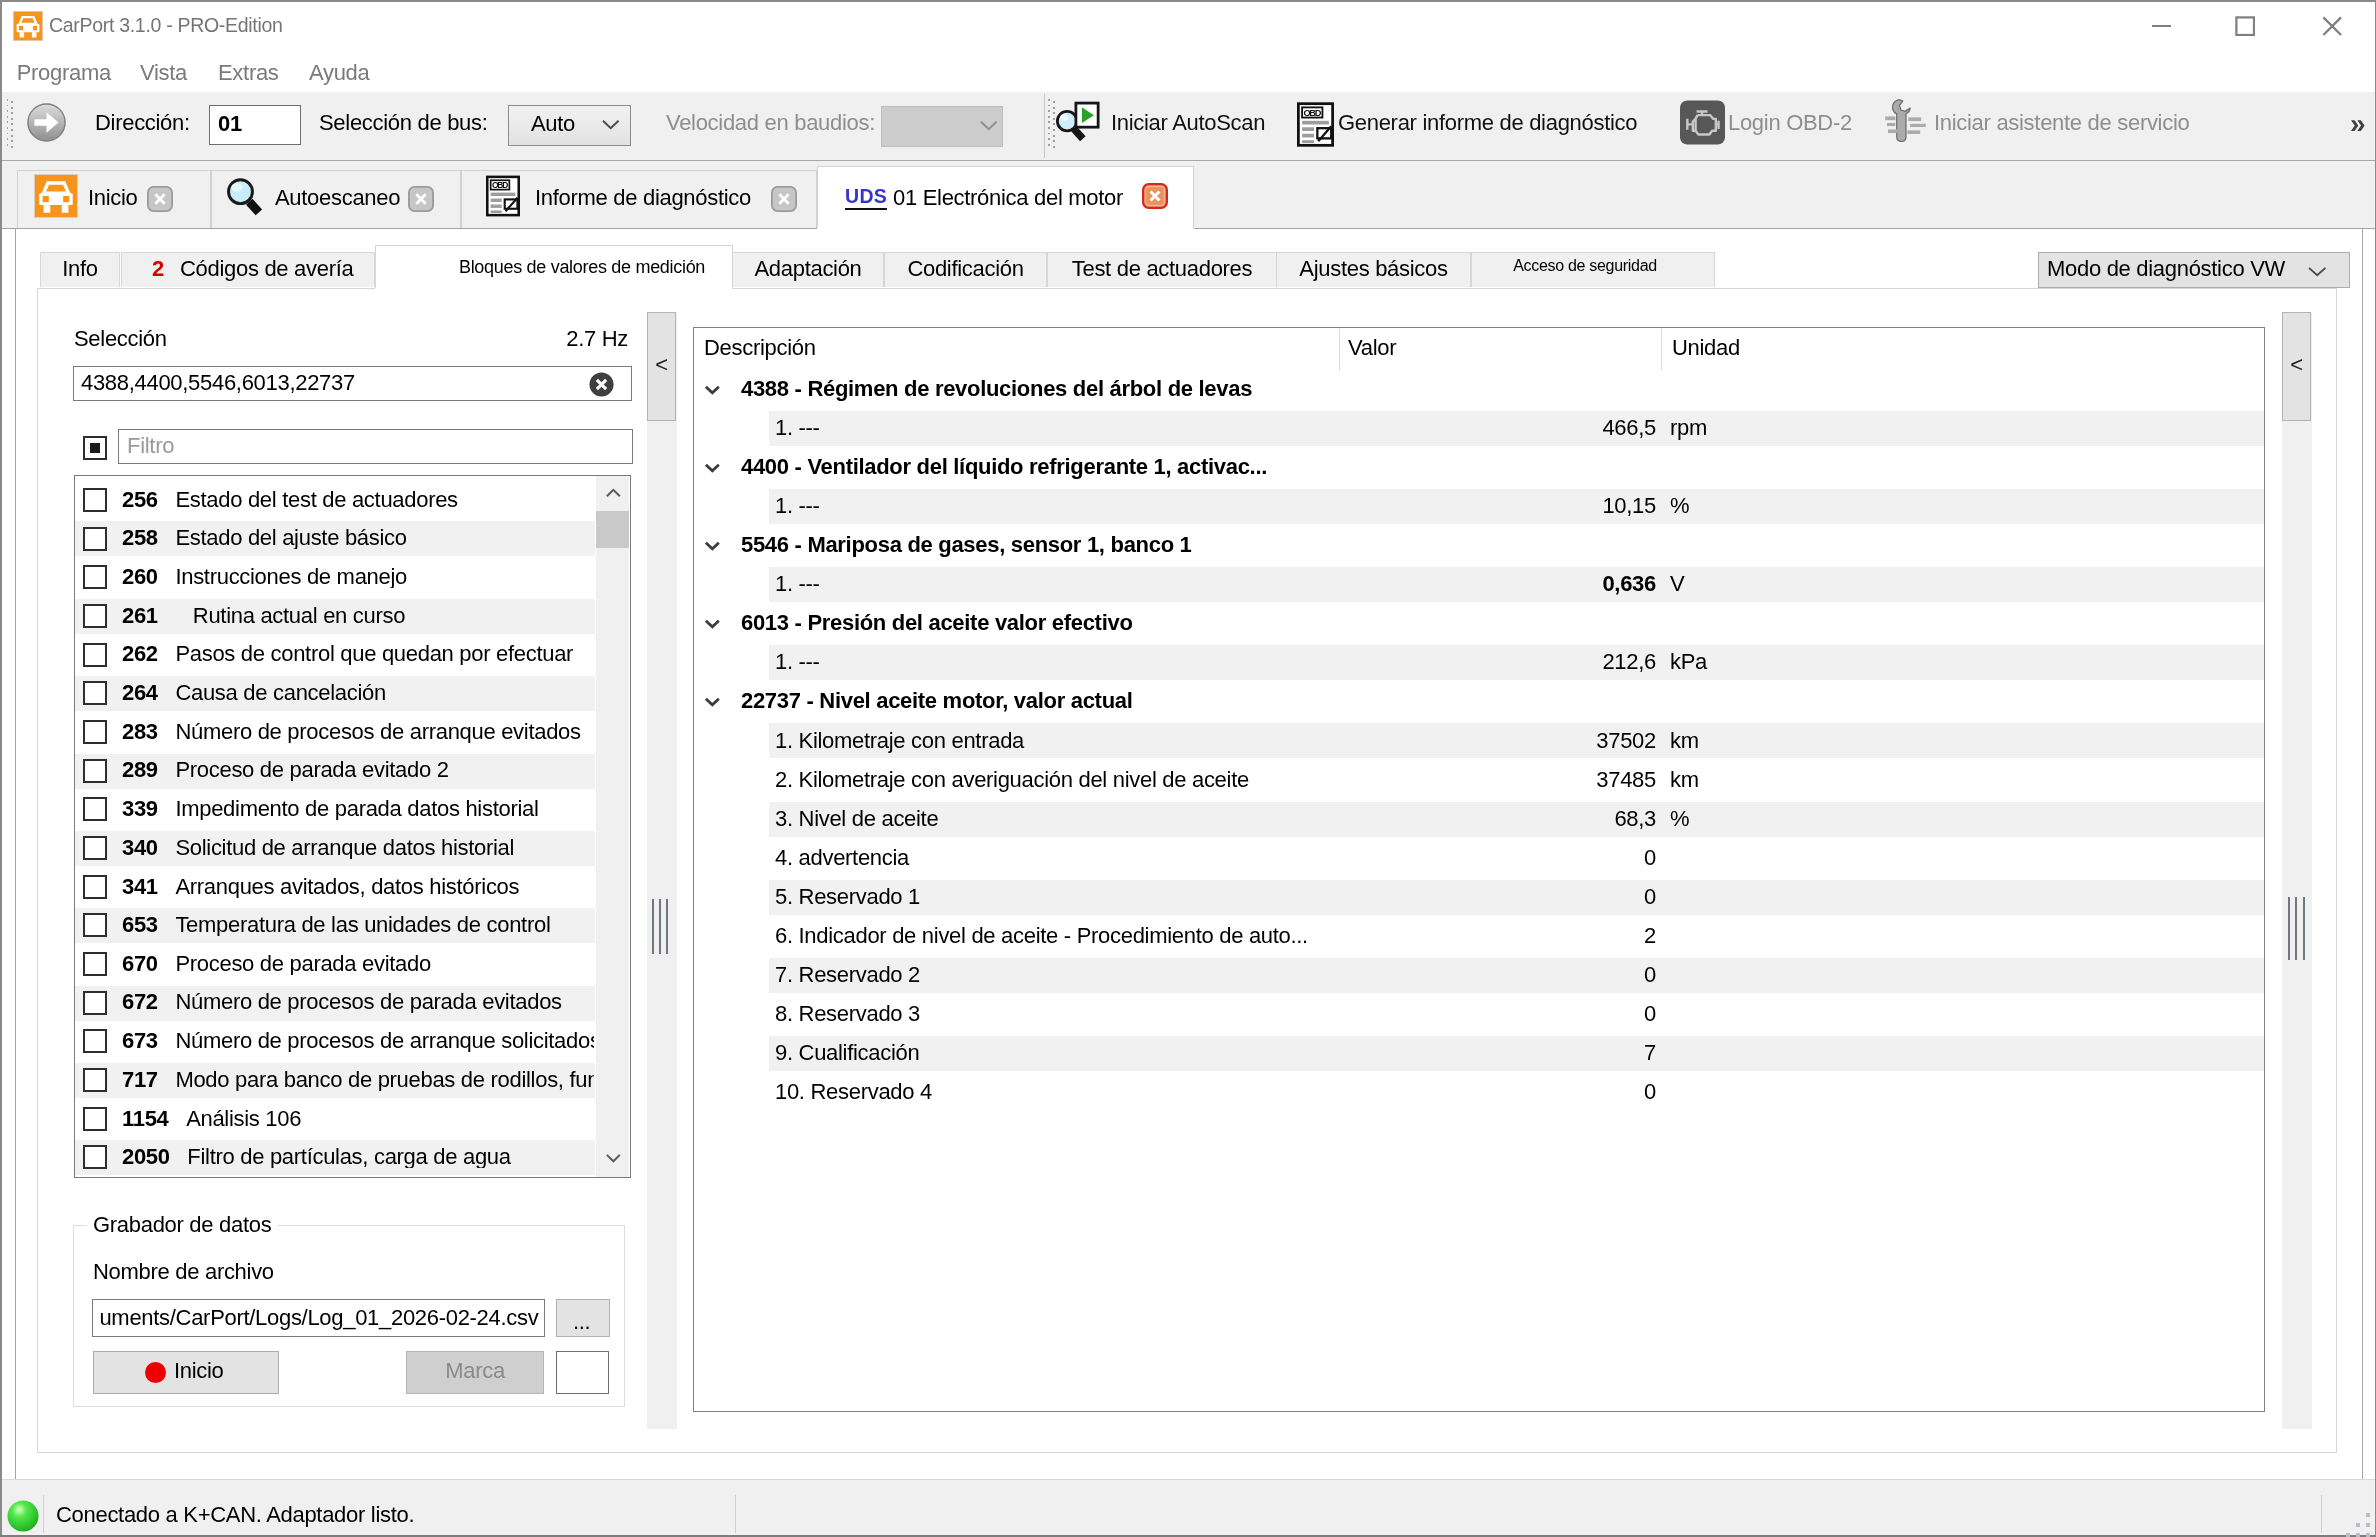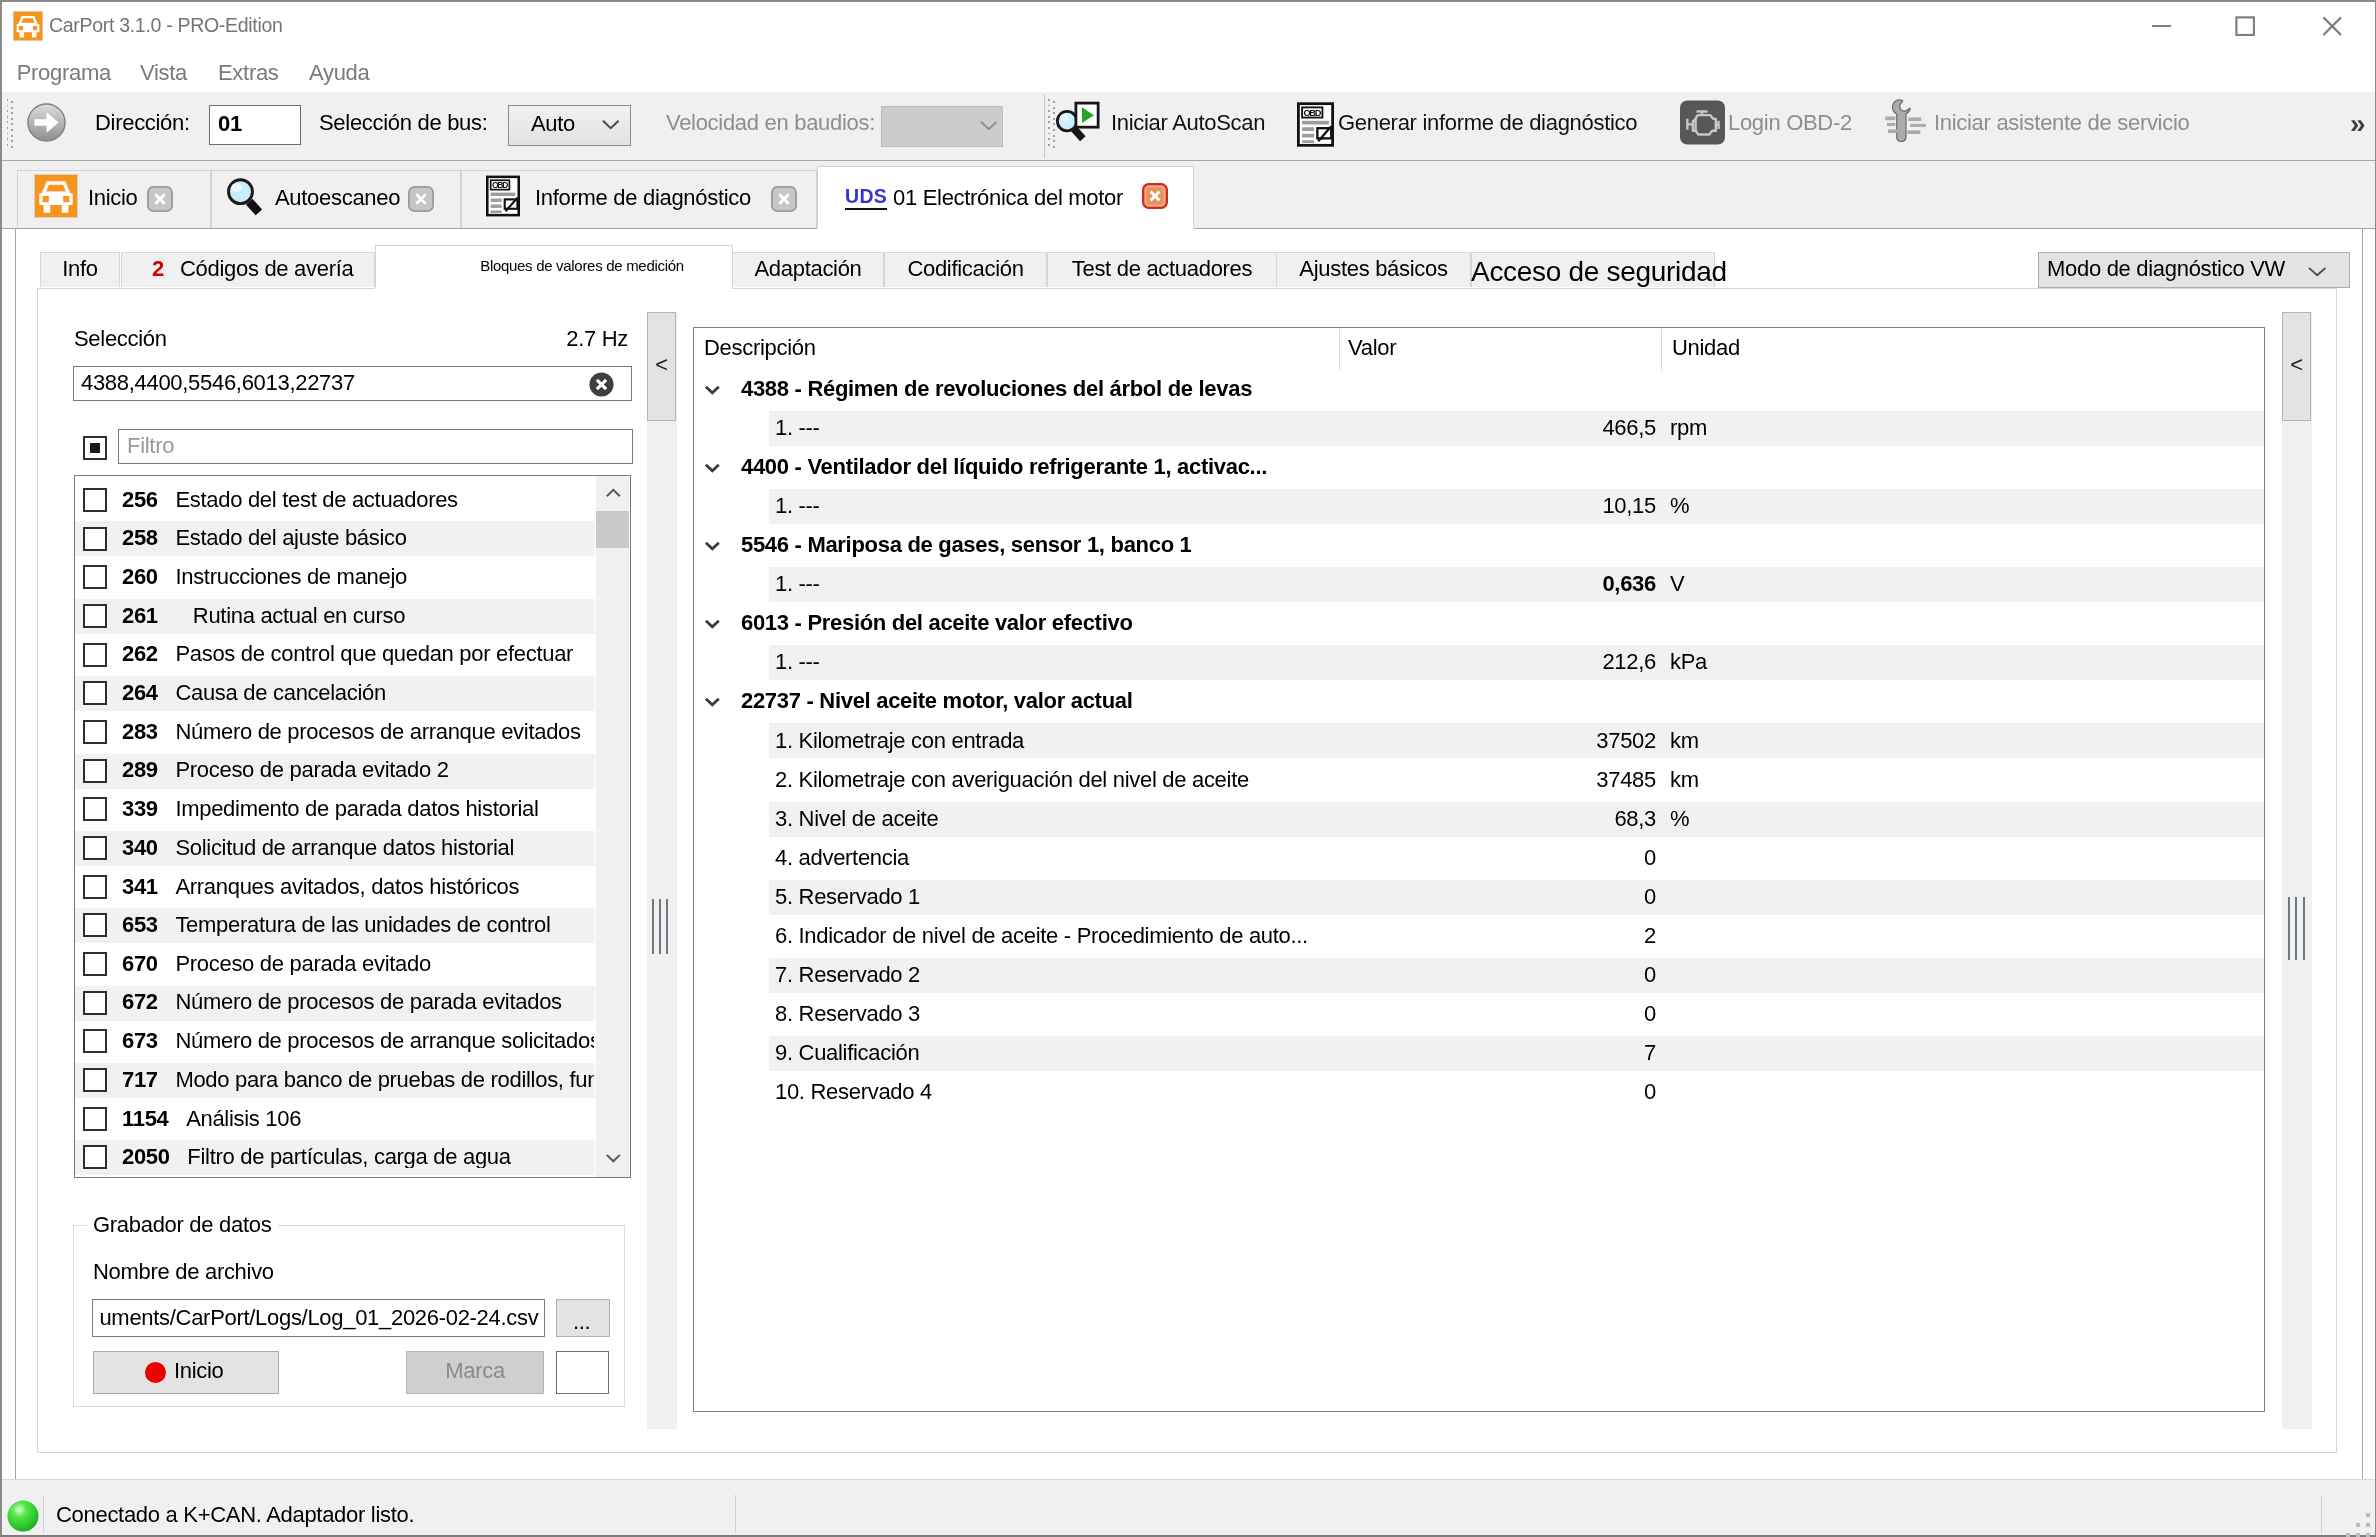--- a/index.html
+++ b/index.html
@@ -174,25 +174,25 @@
 <div class="abs" style="left:121px;top:252px;width:254px;height:35px;background:#f0f0f0;border:0.9px solid #d6d6d6;border-bottom:none"></div>
 <div class="abs" style="left:732px;top:252px;width:152px;height:35px;background:#f0f0f0;border:0.9px solid #d6d6d6;border-bottom:none"></div>
 <div class="t" style="left:732px;width:152px;top:258px;font-size:22px;text-align:center">Adaptación</div>
 <div class="abs" style="left:884px;top:252px;width:163px;height:35px;background:#f0f0f0;border:0.9px solid #d6d6d6;border-bottom:none"></div>
 <div class="t" style="left:884px;width:163px;top:258px;font-size:22px;text-align:center">Codificación</div>
 <div class="abs" style="left:1047px;top:252px;width:230px;height:35px;background:#f0f0f0;border:0.9px solid #d6d6d6;border-bottom:none"></div>
 <div class="t" style="left:1047px;width:230px;top:258px;font-size:22px;text-align:center">Test de actuadores</div>
 <div class="abs" style="left:1276px;top:252px;width:195px;height:35px;background:#f0f0f0;border:0.9px solid #d6d6d6;border-bottom:none"></div>
 <div class="t" style="left:1276px;width:195px;top:258px;font-size:22px;text-align:center">Ajustes básicos</div>
 <div class="abs" style="left:1471px;top:252px;width:244px;height:35px;background:#f0f0f0;border:0.9px solid #d6d6d6;border-bottom:none"></div>
-<div class="t" style="left:1471px;width:228px;top:258px;font-size:28px;text-align:center">Acceso de seguridad</div>
+<div class="t" style="left:1471px;width:228px;top:258px;font-size:16px;text-align:center">Acceso de seguridad</div>
 <div class="t" style="left:152px;top:258px;font-size:22px;color:#d40000;font-weight:bold;">2</div>
 <div class="t" style="left:180px;top:258px;font-size:22px;color:#000;font-weight:normal;">Códigos de avería</div>
 <div class="abs" style="left:375px;top:245px;width:358px;height:43px;background:#fff;border:0.9px solid #d6d6d6;border-bottom:none"></div>
-<div class="t" style="left:375px;width:414px;top:258px;font-size:15px;text-align:center">Bloques de valores de medición</div>
+<div class="t" style="left:375px;width:414px;top:258px;font-size:18px;text-align:center">Bloques de valores de medición</div>
 <div class="abs" style="left:37px;top:288px;width:338px;height:0.9px;background:#d6d6d6"></div>
 <div class="abs" style="left:732px;top:288px;width:1604px;height:0.9px;background:#d6d6d6"></div>
 <div class="abs" style="left:2038px;top:252px;width:312px;height:36px;background:#e3e3e3;border:0.9px solid #adadad"></div>
 <div class="t" style="left:2047px;top:258px;font-size:22px;color:#000;font-weight:normal;">Modo de diagnóstico VW</div>
 <svg class="abs" style="left:2307px;top:266px" width="20.4" height="11" viewBox="0 0 22 12">
     <path d="M2 2 L11 10 L20 2" fill="none" stroke="#4a4a4a" stroke-width="2"></path>
   </svg>
 <div class="abs" style="left:37px;top:288px;width:0.9px;height:1164px;background:#d6d6d6"></div>
 <div class="abs" style="left:2336px;top:288px;width:0.9px;height:1164px;background:#d6d6d6"></div>
 <div class="abs" style="left:37px;top:1452px;width:2300px;height:0.9px;background:#d6d6d6"></div>

